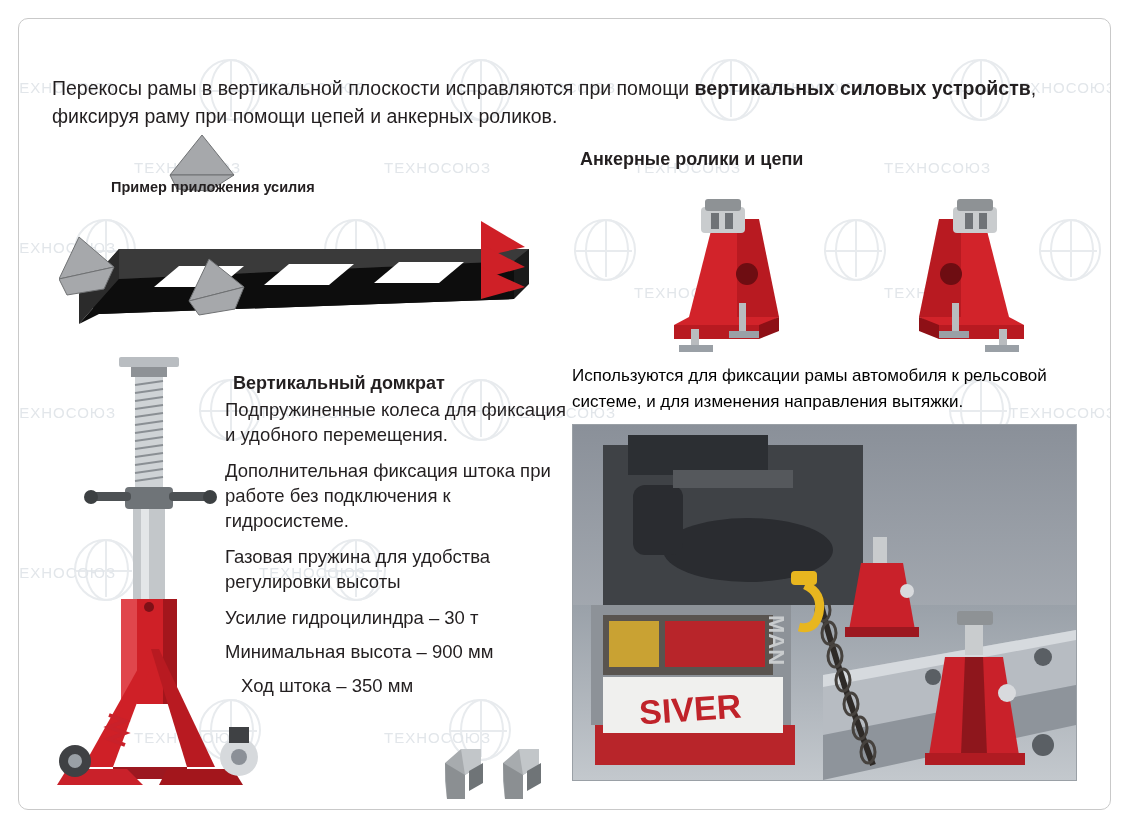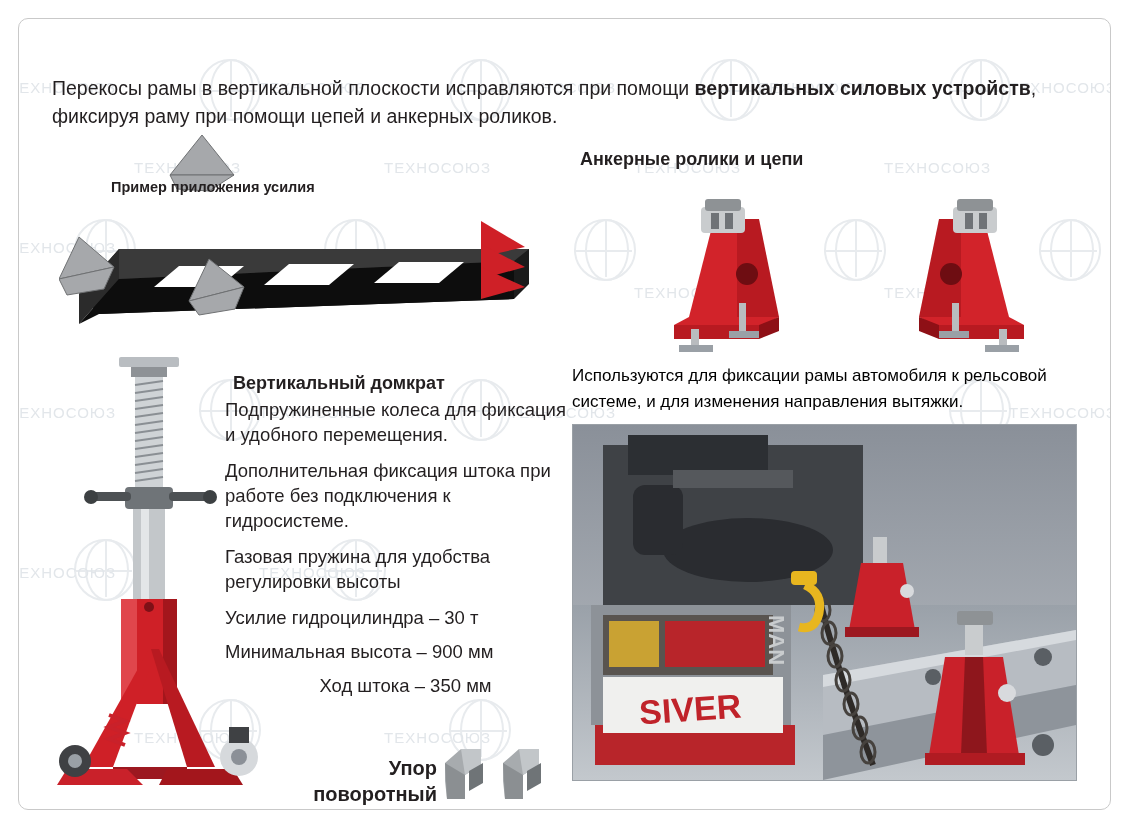--- a/index.html
+++ b/index.html
@@ -166,21 +166,21 @@
     left: 206px;
     top: 378px;
     width: 345px;
     font-size: 18.5px;
     line-height: 25px;
     color: #231f20;
   }
   .jack-list p { margin: 0 0 11px 0; }
   .jack-list p.tight { margin-bottom: 9px; }
   .jack-list p.ind1 { margin-left: 6px; }
-  .jack-list p.ind2 { margin-left: 16px; text-align: center; }
+  .jack-list p.ind2 { margin-left: 16px; }
 
   .stop-label {
     position: absolute;
     left: 258px;
     top: 736px;
     width: 160px;
     text-align: right;
     font-size: 20px;
     font-weight: bold;
     line-height: 26px;
@@ -488,24 +488,20 @@
 
     <div class="jack-list">
       <p>Подпружиненные колеса для фиксация и удобного перемещения.</p>
       <p>Дополнительная фиксация штока при работе без подключения к гидросистеме.</p>
       <p>Газовая пружина для удобства регулировки высоты</p>
       <p class="tight">Усилие гидроцилиндра – 30 т</p>
       <p class="tight">Минимальная высота – 900 мм</p>
       <p class="ind2">Ход штока – 350 мм</p>
     </div>
 
-    <div class="stop-label">
-      <span>Упор</span><br>
-      <span>поворотный</span>
-    </div>
 
     <div class="stop-art">
       <svg width="115" height="62" viewBox="0 0 115 62">
         <g>
           <polygon points="6,22 22,8 42,8 42,24 26,34 26,50 8,58 6,40" fill="#a7abae"></polygon>
           <polygon points="6,22 26,34 26,58 8,58" fill="#8b8f92"></polygon>
           <polygon points="22,8 42,8 42,24 26,34" fill="#c2c6c9"></polygon>
           <polygon points="30,50 30,30 44,22 44,42" fill="#6f7477"></polygon>
         </g>
         <g transform="translate(58,0)">

